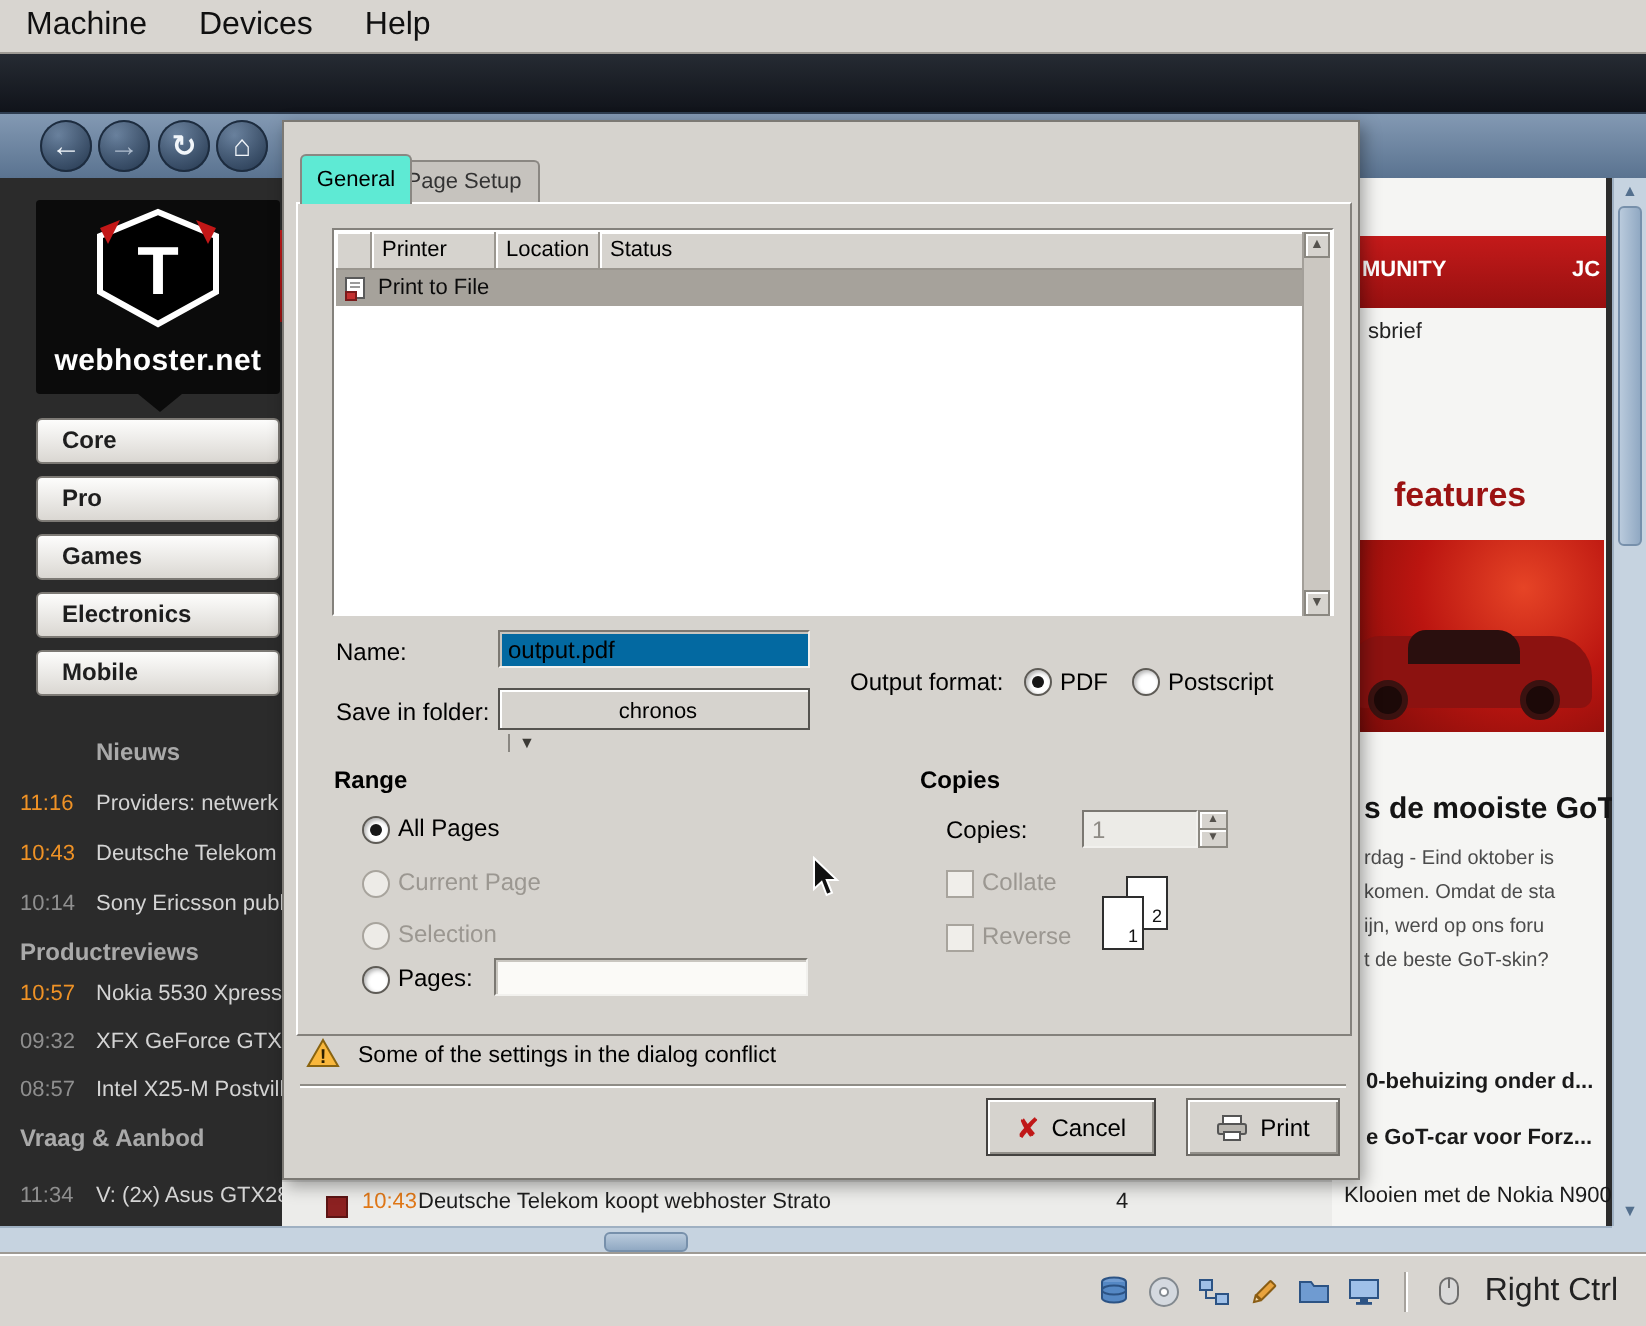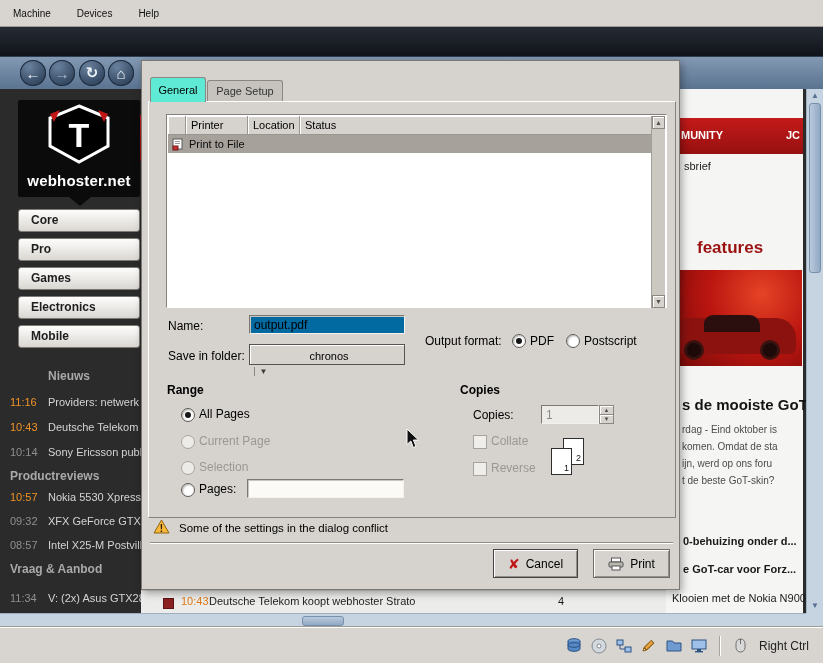--- a/index.html
+++ b/index.html
@@ -4,27 +4,27 @@
 <style>
   html,body{margin:0;padding:0;background:#444;}
   .screen{position:relative;width:823px;height:663px;overflow:hidden;
     font-family:"Liberation Sans","DejaVu Sans",sans-serif;background:#2b2b2b;}
   .abs{position:absolute;}
   .nowrap{white-space:nowrap;overflow:hidden;}
 
   
   .vm-menubar{left:0;top:0;width:823px;height:27px;background:#d8d5d0;border-bottom:1px solid #9e9a94;
     display:flex;align-items:center;box-sizing:border-box;}
-  .vm-menu-item{padding:0 13px;font-size:10px;color:#101010;height:100%;display:flex;align-items:center;cursor:default;}
+  .vm-menu-item{padding:0 13px;font-size:16px;color:#101010;height:100%;display:flex;align-items:center;cursor:default;}
   .vm-statusbar{left:0;top:627px;width:823px;height:36px;background:#d8d5d0;border-top:1px solid #fff;
     box-shadow:0 -1px 0 #9e9a94;display:flex;align-items:center;justify-content:flex-end;
     padding-right:14px;box-sizing:border-box;gap:7px;}
   .sb-icon{width:18px;height:18px;display:flex;align-items:center;justify-content:center;}
   .sb-sep{width:1px;height:20px;background:#a6a29c;border-right:1px solid #fff;margin:0 4px;}
-  .sb-label{font-size:12px;color:#222;padding-left:2px;}
+  .sb-label{font-size:16px;color:#222;padding-left:2px;}
 
   
   .tabbar{left:0;top:27px;width:823px;height:29px;background:linear-gradient(#262b33,#10131a);}
   .browser-logo{left:12px;top:31px;width:22px;height:22px;border-radius:50%;
     background:radial-gradient(circle at 35% 30%,#8a94a2,#39414d 60%,#1d232c);border:1px solid #0b0e13;box-sizing:border-box;}
   .browser-logo i{position:absolute;left:5px;top:5px;width:10px;height:10px;border-radius:50%;
     background:radial-gradient(circle at 60% 60%,#c7cdd6,#5d6874);}
   .tab{left:64px;top:31px;width:196px;height:25px;border-radius:5px 5px 0 0;
     background:linear-gradient(#4c545f,#2f353d);border:1px solid #14181d;border-bottom:none;box-sizing:border-box;
     display:flex;align-items:center;padding:0 7px;gap:6px;}
@@ -290,21 +290,21 @@
     <div class="vthumb"></div>
     <span class="scroll-arrow" style="left:4px;bottom:3px;">▼</span>
   </div>
   <div class="abs hscroll">
     <div class="hthumb"></div>
   </div>
   <div class="abs scroll-corner"></div>
 
   <div class="abs dialog">
     <div class="abs gtab active" style="left:8px;top:16px;width:56px;height:25px;line-height:24px;">General</div>
-    <div class="abs gtab inactive" style="left:65px;top:19px;width:76px;height:29px;line-height:21px;">Page Setup</div>
+    <div class="abs gtab inactive" style="left:52px;top:19px;width:76px;height:29px;line-height:21px;">Page Setup</div>
     <div class="abs notebook" style="left:6px;top:40px;width:526px;height:415px;"></div>
 
     <div class="abs list-frame" style="left:24px;top:53px;width:501px;height:194px;">
       <div class="lhdr" style="left:1px;width:18px;"></div>
       <div class="lhdr" style="left:19px;width:62px;">Printer</div>
       <div class="lhdr" style="left:81px;width:52px;">Location</div>
       <div class="lhdr" style="left:133px;width:352px;">Status</div>
       <div class="sel-row">
         <svg width="13" height="13" viewBox="0 0 13 13">
           <rect x="2" y="1" width="9" height="10" fill="#fff" stroke="#5a5a5a"></rect>

